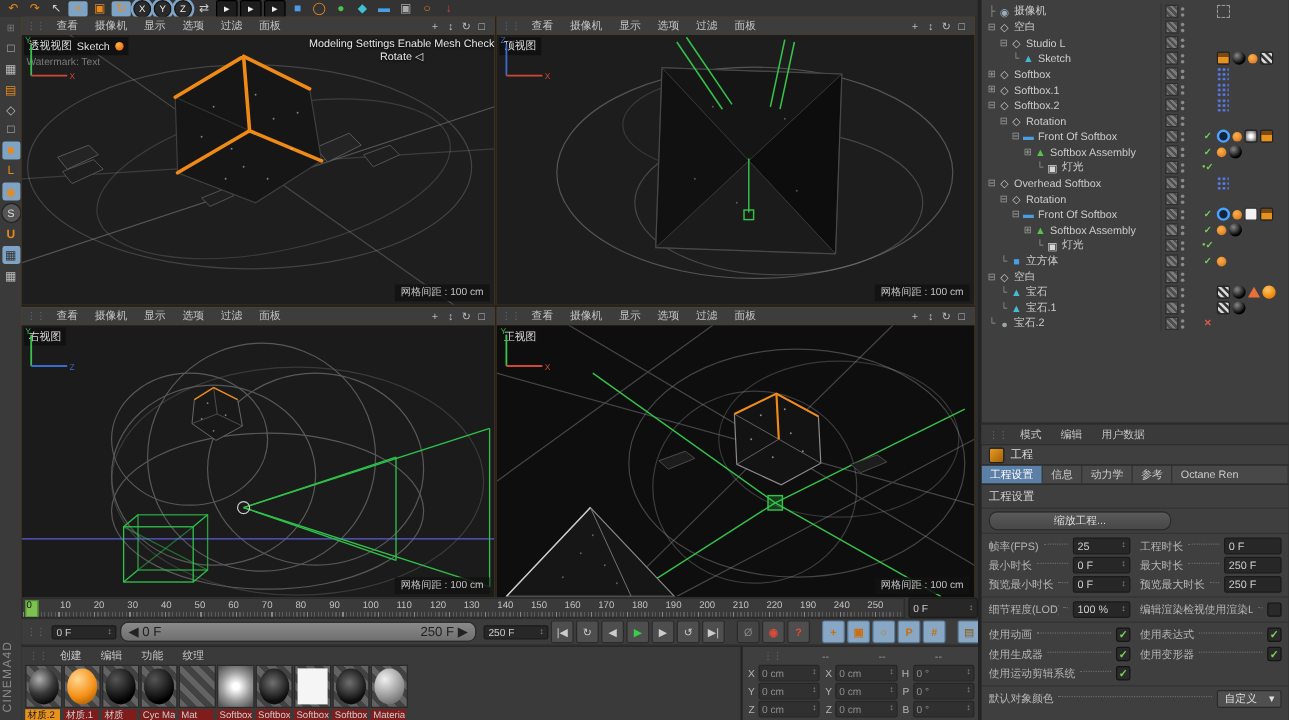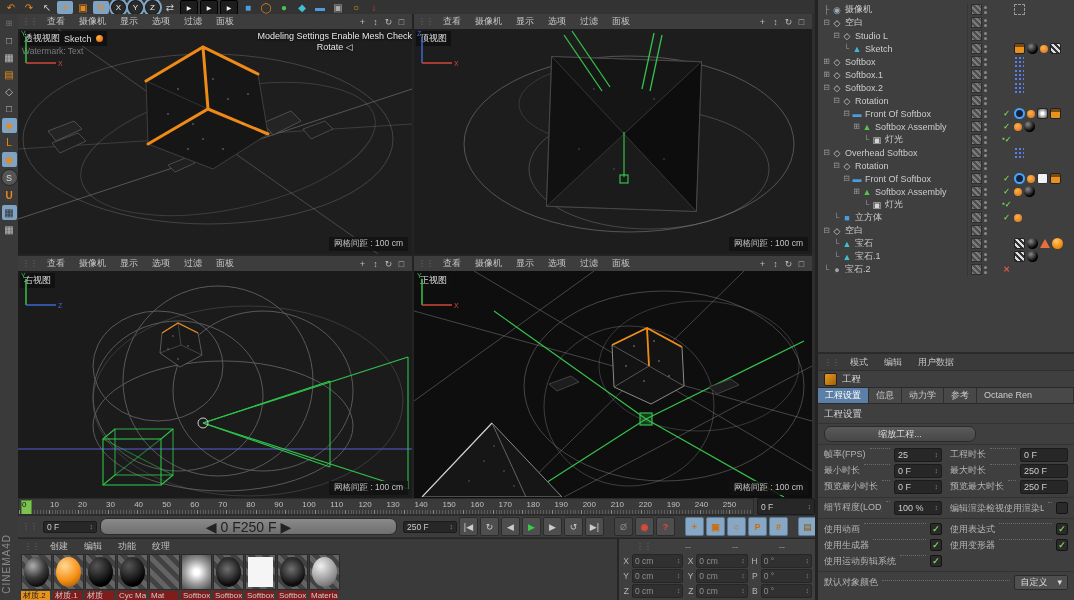--- a/index.html
+++ b/index.html
@@ -44,21 +44,21 @@
   #ruler-row{left:18px;top:498px;width:797px;height:17px;background:#383838;display:flex;align-items:stretch}
   .ruler{position:relative;flex:1;background:#3a3a3a;border:1px solid #2b2b2b;overflow:hidden}
   .ticknums{display:flex;padding:1px 2px 0 3px;font-size:8px;color:#c0c0c0}
   .ticknums .tick{flex:1;min-width:0}
   .ticknums .tick:first-of-type{color:#111;position:relative;z-index:2}
   .tickmarks{position:absolute;left:0;right:0;bottom:0;height:4px;background-image:repeating-linear-gradient(90deg,#8a8a8a 0 1px,transparent 1px 29.6px),repeating-linear-gradient(90deg,#5c5c5c 0 1px,transparent 1px 2.96px)}
   .playhead{position:absolute;left:2px;top:1px;width:9px;height:13px;background:#7cc152;border:1px solid #4e8f2e;z-index:1}
   .framebox{width:50px;margin-left:3px;background:#272727;border:1px solid #1b1b1b;border-radius:2px;color:#ccc;font-size:8.5px;display:flex;align-items:center;justify-content:space-between;padding:0 3px}
   .spin{color:#888;font-size:7px}
   #transport-row{left:18px;top:516px;width:797px;height:21px;background:#3c3c3c;display:flex;align-items:center;padding:0 2px}
-  .rangeslider{flex:1;height:15px;background:linear-gradient(#8a8a8a,#6f6f6f);border:1px solid #2b2b2b;border-radius:7px;margin:0 3px;display:flex;align-items:center;justify-content:center;font-size:14px;color:#222;padding:0 6px}
+  .rangeslider{flex:1;height:15px;background:linear-gradient(#8a8a8a,#6f6f6f);border:1px solid #2b2b2b;border-radius:7px;margin:0 3px;display:flex;align-items:center;justify-content:space-between;font-size:11px;color:#222;padding:0 6px}
   .tbtn{width:17px;height:17px;background:#4e4e4e;border:1px solid #2b2b2b;border-radius:2px;color:#ccc;font-size:9px;display:flex;align-items:center;justify-content:center;margin-left:2px;flex:0 0 auto}
   .tbtn.play{color:#35d04a}
   .tbtn.dis{color:#888;background:#444}
   .tbtn.red{color:#e04a3a;font-weight:bold}
   .tbtn.on{background:#87a7c4;color:#c96f10;border-color:#5a7a99;font-weight:bold}
   .tbtn.film{background:#87a7c4;border-color:#5a7a99;color:#8a5a10}
   .tbtn.gap{margin-left:10px}
   .tgrip{color:#6e6e6e;font-size:8px;padding:0 2px}
   
   #materials{left:18px;top:538px;width:599px;height:62px;background:#3a3a3a;border-top:1px solid #262626}
@@ -131,21 +131,21 @@
   #attr-menu{height:16px;background:#3a3a3a;display:flex;align-items:center;font-size:9px;color:#c5c5c5;padding:0 4px;border-bottom:1px solid #2e2e2e}
   #attr-menu .mi{padding:0 8px}
   #attr-obj{height:16px;display:flex;align-items:center;gap:5px;font-size:9.5px;color:#ddd;padding:0 6px}
   .docicon{width:11px;height:11px;background:linear-gradient(135deg,#e89a20,#a35f08);border-radius:2px;border:1px solid #222}
   #attr-tabs{display:flex;height:15px;background:#343434;border-top:1px solid #2a2a2a;border-bottom:1px solid #2a2a2a;overflow:hidden}
   .tab{flex:0 0 auto;padding:0 7px;line-height:15px;font-size:9px;color:#ccc;background:#484848;border-right:1px solid #2e2e2e;white-space:nowrap}
   .tab.active{background:#5b7fa6;color:#fff}
   .tab:last-child{flex:1}
   .sectitle{font-size:9.5px;color:#d5d5d5;padding:4px 6px 2px;border-bottom:1px solid #333;margin-bottom:2px}
   .frow{display:flex;align-items:center;height:16px;padding:0 6px;font-size:9px;color:#b5b5b5}
-  .fhalf{display:flex;flex:1;align-items:flex-start;min-width:0}
+  .fhalf{display:flex;flex:1;align-items:center;min-width:0}
   .fhalf.hide{visibility:hidden}
   .flabel{white-space:nowrap;overflow:hidden}
   .fdots{flex:1;border-bottom:1px dotted #6a6a6a;margin:0 4px 3px;min-width:4px}
   .fbox{background:#272727;border:1px solid #1b1b1b;border-radius:2px;min-width:40px;height:12px;line-height:12px;padding:0 3px;color:#ccc;display:flex;justify-content:space-between;gap:2px;flex:0 0 auto}
   .dd{background:#4f4f4f;border:1px solid #2a2a2a;border-radius:2px;padding:0 5px;height:13px;line-height:13px;color:#ddd;display:inline-flex;gap:10px;align-items:center;font-size:9px}
   .bigbtn{display:block;margin:2px 6px;width:150px;height:14px;background:linear-gradient(#5a5a5a,#474747);border:1px solid #2a2a2a;border-radius:7px;color:#ddd;font-size:9px;text-align:center;line-height:14px}
   .chkbox{width:10px;height:10px;background:#2a2a2a;border:1px solid #141414;border-radius:2px;color:#7ad257;font-size:9px;line-height:10px;text-align:center;font-weight:bold;flex:0 0 auto}
   .chkbox.empty{color:transparent}
   .sep{border-top:1px solid #333;margin:2px 0}
 </style>

